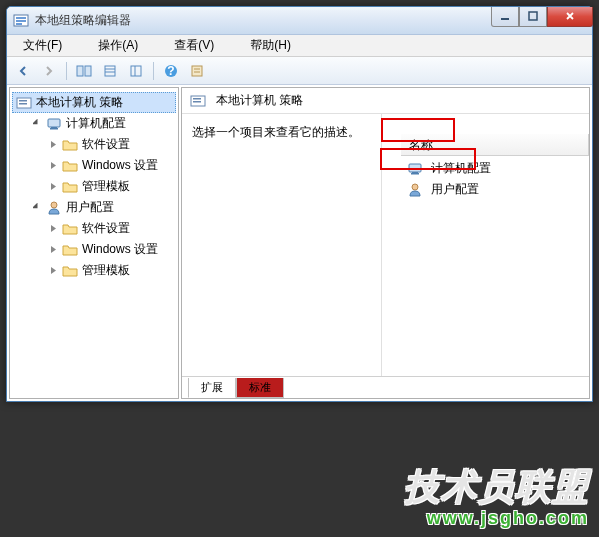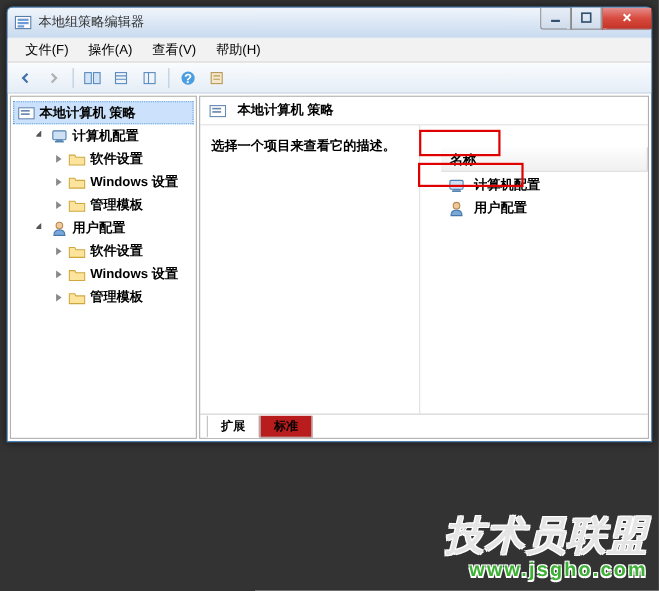--- a/index.html
+++ b/index.html
@@ -7,26 +7,26 @@
 .window { position: absolute; left: 6px; top: 6px; width: 587px; height: 396px; background: #fff; border: 1px solid #4a7db0; border-radius: 5px 5px 0 0; box-shadow: 0 0 8px rgba(0,0,0,0.5); }
 .titlebar { height: 28px; background: linear-gradient(to bottom, #f0f5fb 0%, #dce7f5 50%, #c9dbef 100%); border-bottom: 1px solid #b0c4de; border-radius: 5px 5px 0 0; display: flex; align-items: center; padding-left: 6px; }
 .titlebar .app-icon { width: 16px; height: 16px; margin-right: 6px; }
 .titlebar .title-text { flex: 1; color: #333; }
 .window-controls { display: flex; height: 20px; margin-top: -8px; margin-right: -1px; }
 .win-btn { width: 28px; height: 20px; border: 1px solid #888; border-top: none; display: flex; align-items: center; justify-content: center; background: linear-gradient(to bottom, #e8eef7, #d0dcec); cursor: pointer; }
 .win-btn.min { border-radius: 0 0 0 3px; }
 .win-btn.max { }
 .win-btn.close { width: 46px; background: linear-gradient(to bottom, #e58e8e 0%, #d94b3f 50%, #c43326 100%); border-color: #963831; border-radius: 0 0 3px 0; }
 .win-btn svg { width: 12px; height: 10px; }
-.menubar { height: 22px; background: #f2f2f2; border-bottom: 1px solid #d0d0d0; display: flex; align-items: center; padding-left: 8px; gap: 2px; }
+.menubar { height: 22px; background: #f2f2f2; border-bottom: 1px solid #d0d0d0; display: flex; align-items: center; padding-left: 8px; gap: 20px; }
 .menu-item { padding: 2px 8px; cursor: pointer; }
 .toolbar { height: 28px; background: linear-gradient(to bottom, #fafcfe, #e5edf6); border-bottom: 1px solid #c0cde0; display: flex; align-items: center; padding-left: 4px; gap: 2px; }
 .tool-btn { width: 24px; height: 22px; border: 1px solid transparent; display: flex; align-items: center; justify-content: center; cursor: pointer; border-radius: 2px; }
 .tool-sep { width: 1px; height: 18px; background: #b8c8da; margin: 0 3px; }
-.content { display: flex; height: calc(100% - 78px); font-weight: bold; }
+.content { display: flex; height: calc(100% - 78px); }
 .left-pane { width: 170px; border: 1px solid #b0b0b0; margin: 2px; background: #fff; overflow: auto; }
 .tree-root { padding: 4px 2px; }
 .tree-node { display: flex; align-items: center; padding: 2px 0 2px 4px; cursor: pointer; white-space: nowrap; }
 .tree-node.selected { background: #cce2fc; border: 1px dotted #5a9cd6; padding: 1px 0 1px 3px; }
 .tree-toggle { width: 11px; height: 11px; display: inline-flex; align-items: center; justify-content: center; margin-right: 3px; }
 .tree-children { padding-left: 16px; }
 .tree-icon { width: 16px; height: 16px; margin-right: 4px; display: inline-flex; align-items: center; justify-content: center; }
 .right-pane { flex: 1; border: 1px solid #b0b0b0; margin: 2px 2px 2px 0; background: #fff; display: flex; flex-direction: column; }
 .right-header { height: 26px; display: flex; align-items: center; padding-left: 8px; border-bottom: 1px solid #e0e0e0; gap: 6px; }
 .right-body { flex: 1; display: flex; gap: 19px; }

